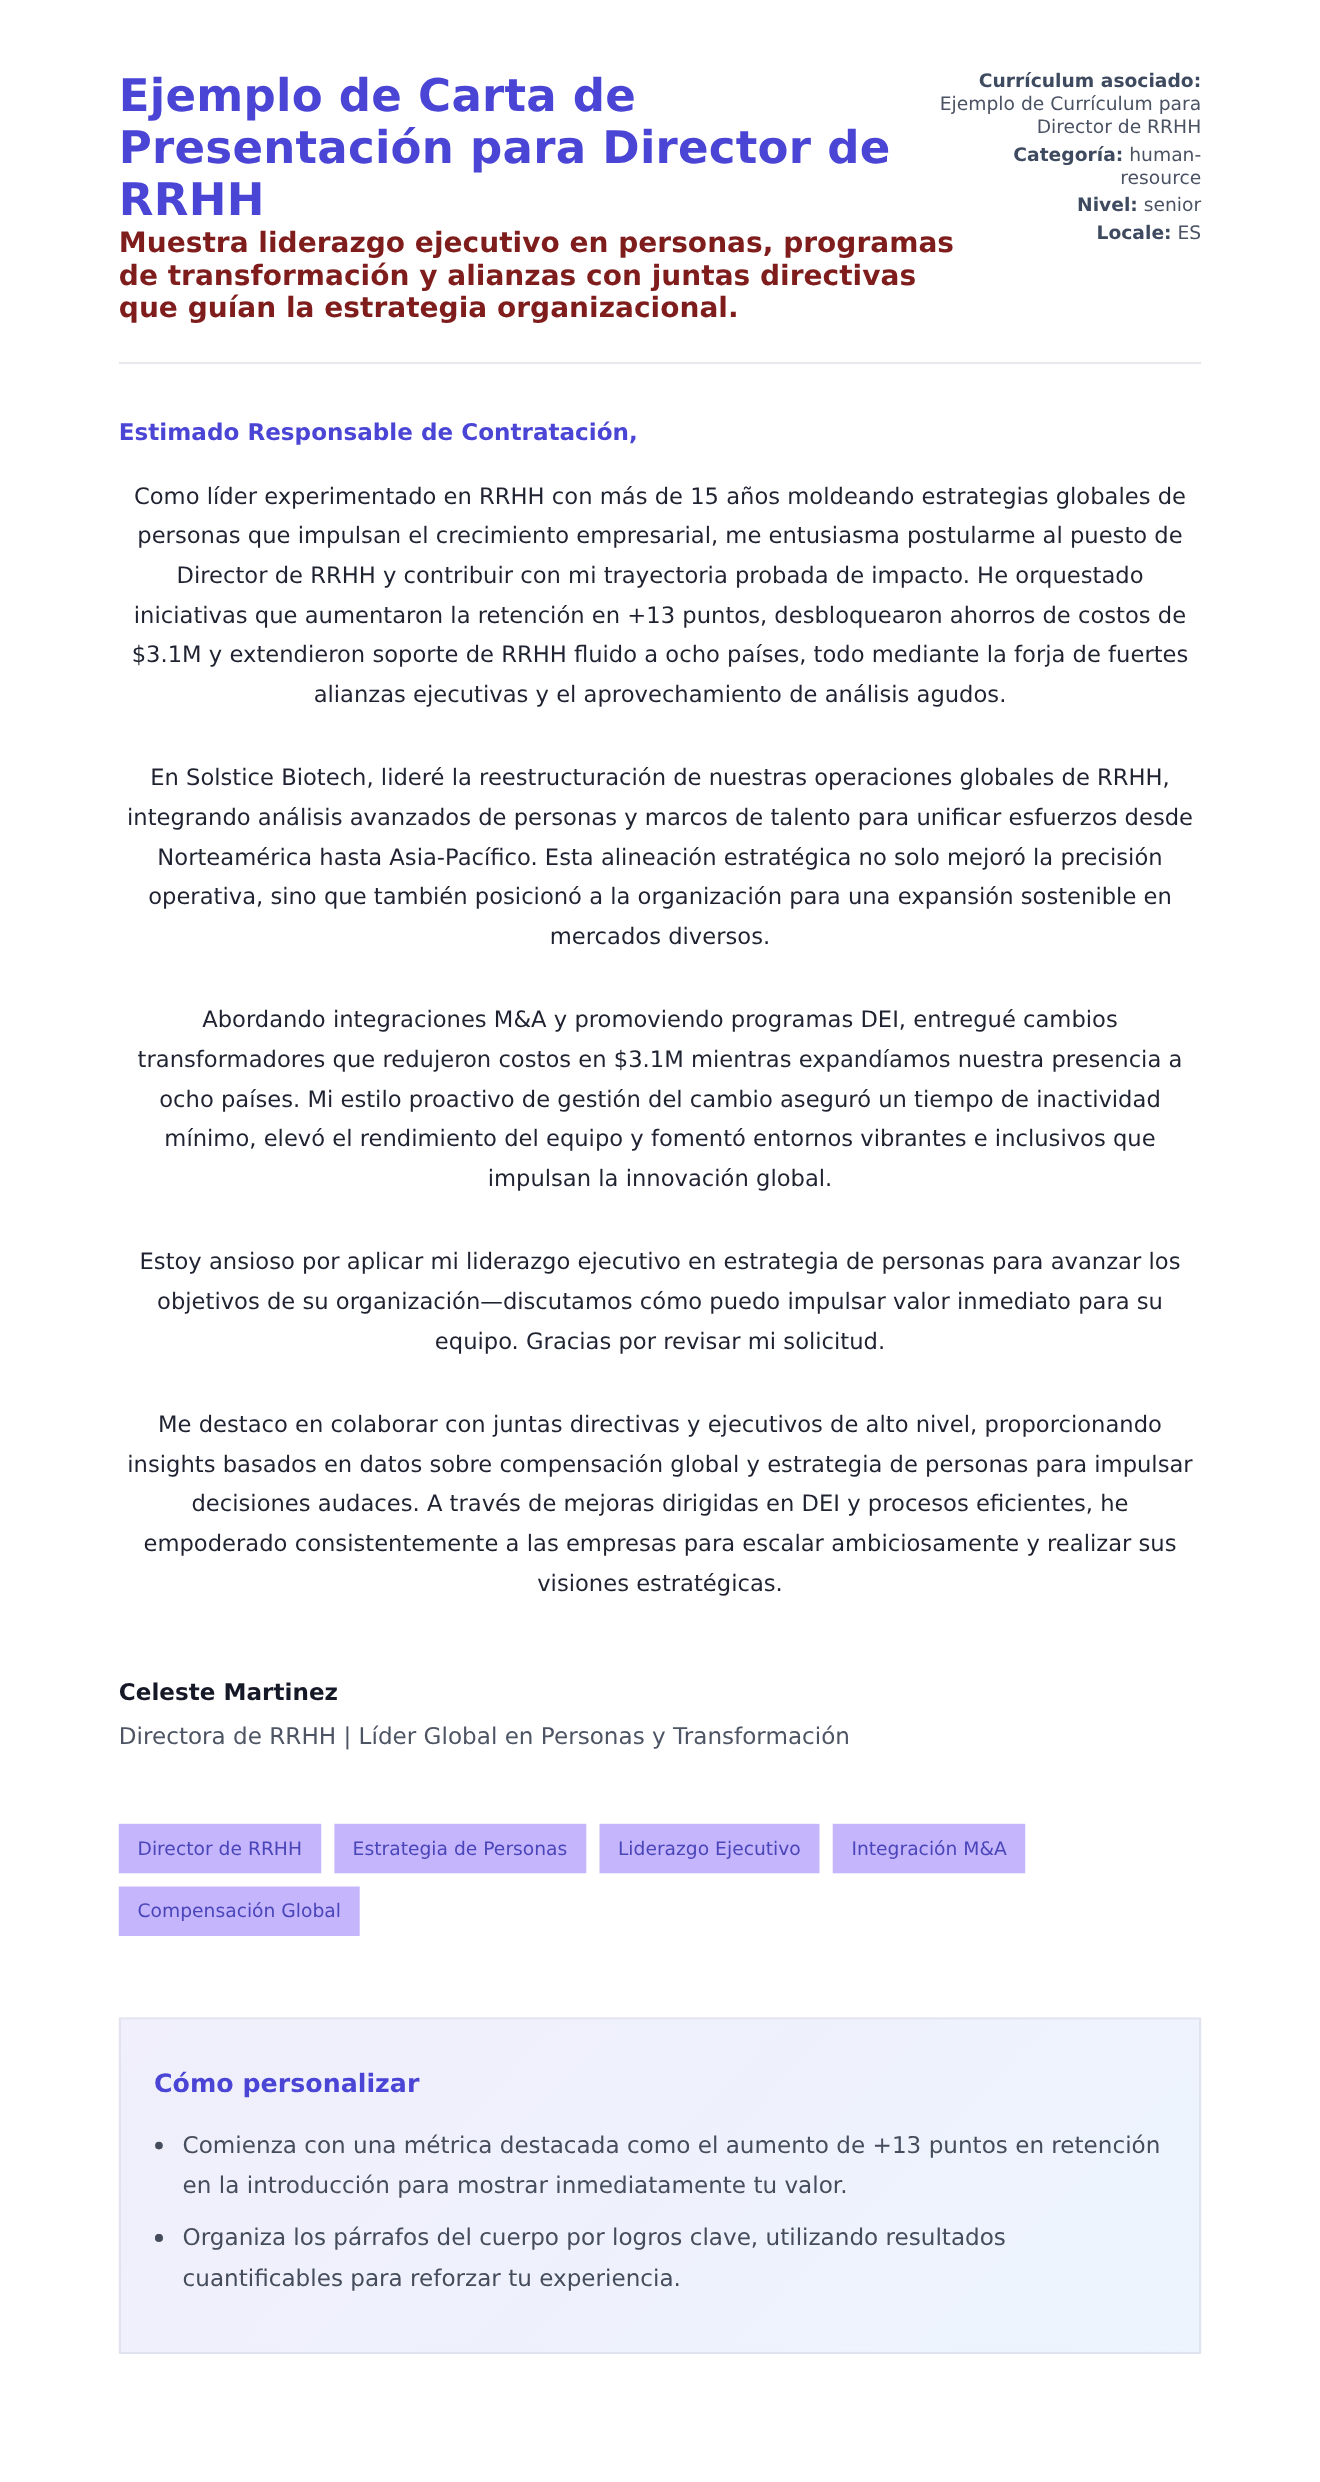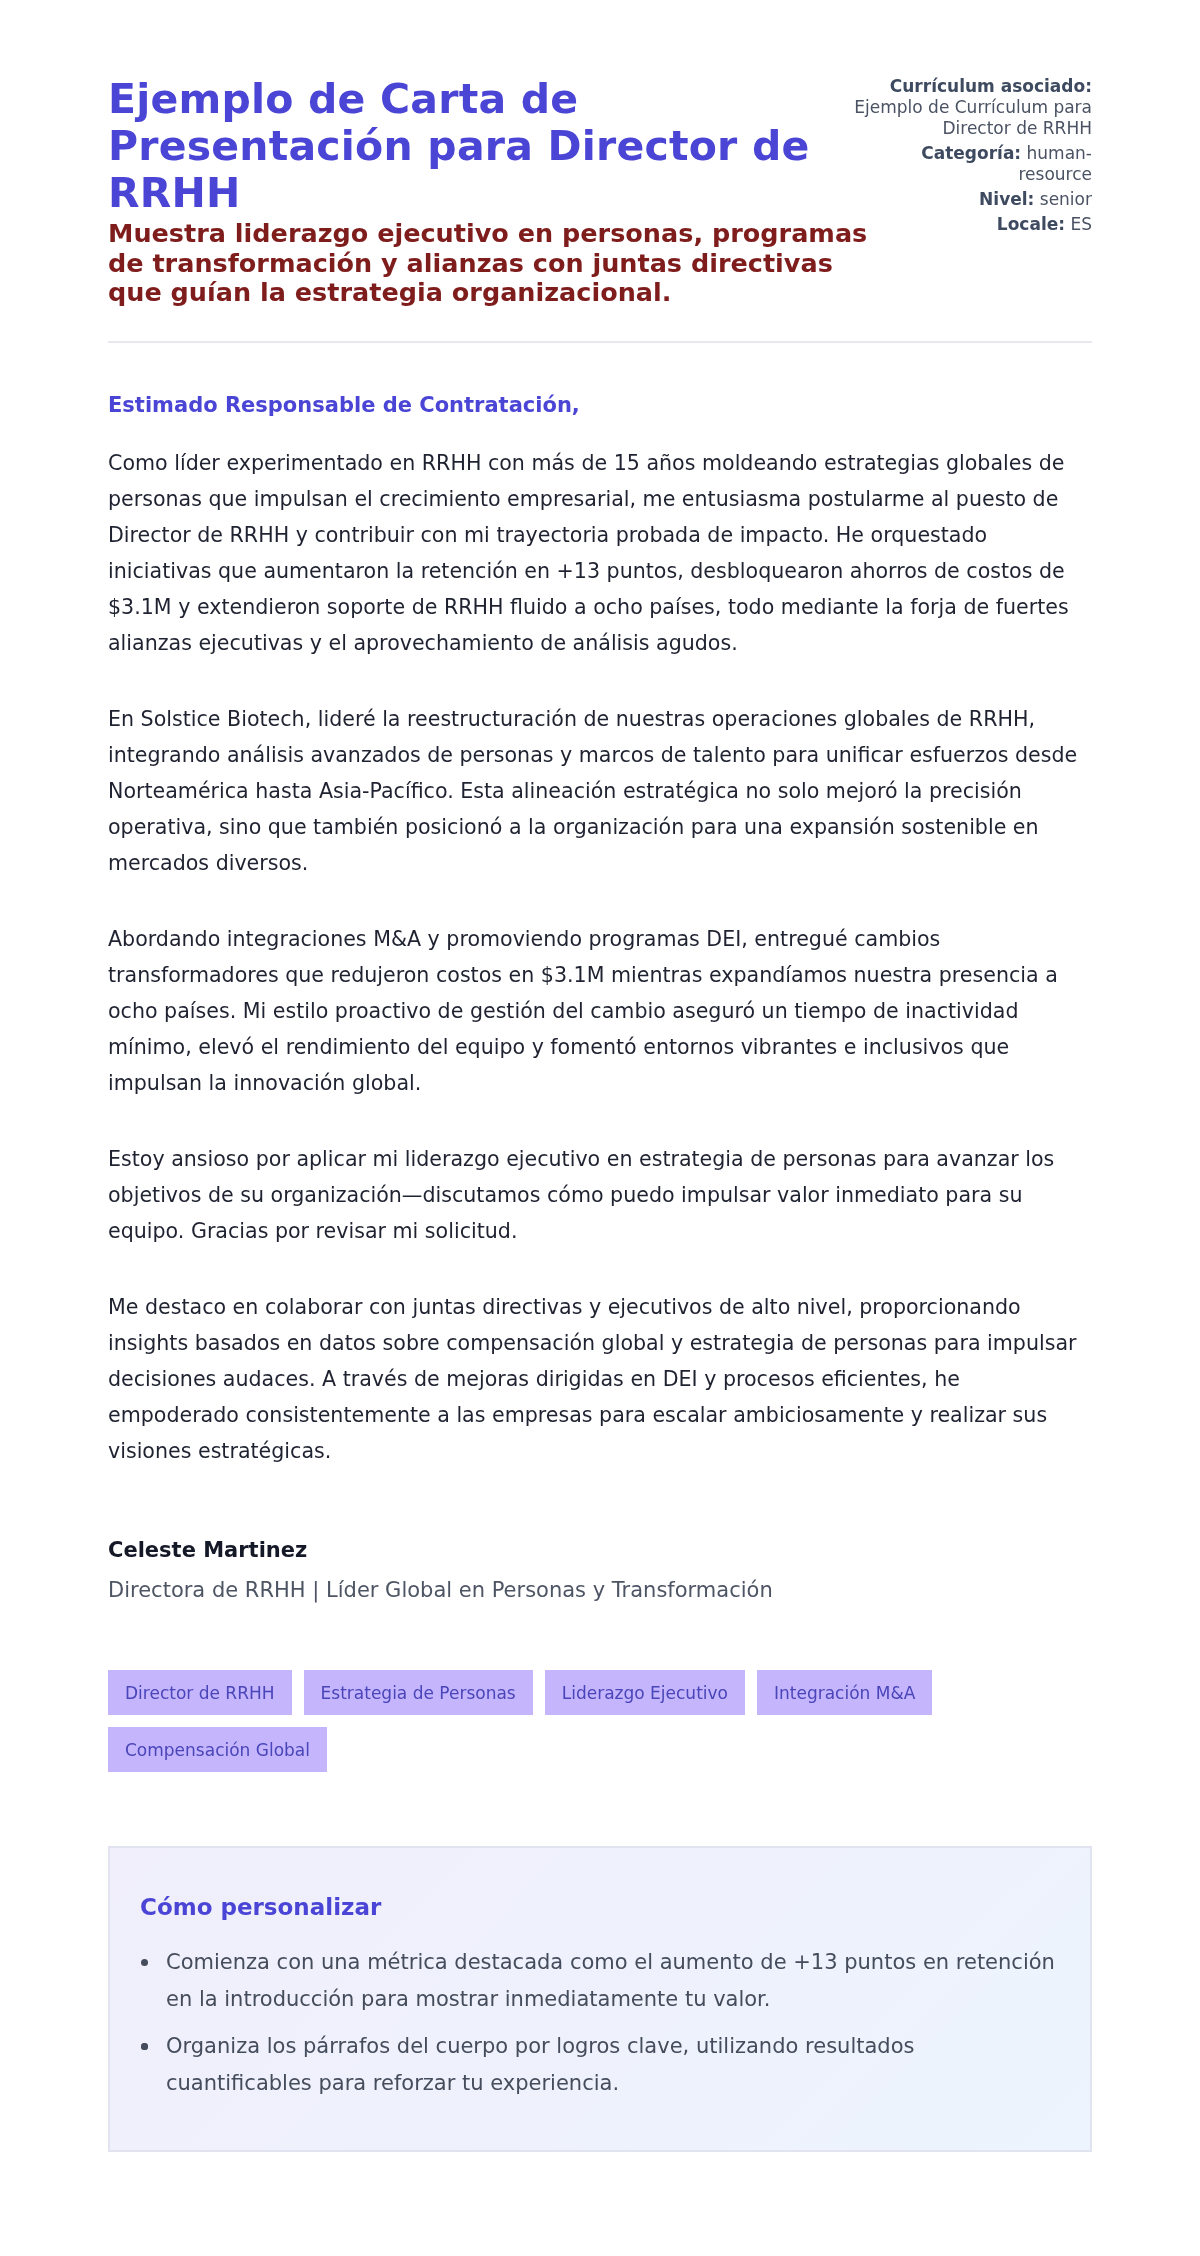--- a/index.html
+++ b/index.html
@@ -8,21 +8,21 @@
     width: 1200px;
     height: 2256px;
     font-family: "DejaVu Sans", sans-serif;
     color: #1f2230;
     position: relative;
     overflow: hidden;
   }
   .page {
     position: absolute;
     left: 108px;
-    top: 12px;
+    top: 0;
     width: 984px;
   }
   .header {
     position: relative;
     padding-top: 64px;
     height: 330px;
   }
   .title-block {
     width: 760px;
   }
@@ -67,20 +67,21 @@
     font-size: 21px;
     line-height: 28px;
     font-weight: bold;
     color: #4b45d6;
   }
   .body-text {
     position: absolute;
     top: 433px;
     left: 0;
     width: 984px;
+    text-align: center;
   }
   .para {
     font-size: 20.6px;
     line-height: 36px;
     color: #1f2230;
     margin-bottom: 40px;
   }
   .signature {
     position: absolute;
     top: 1524px;

